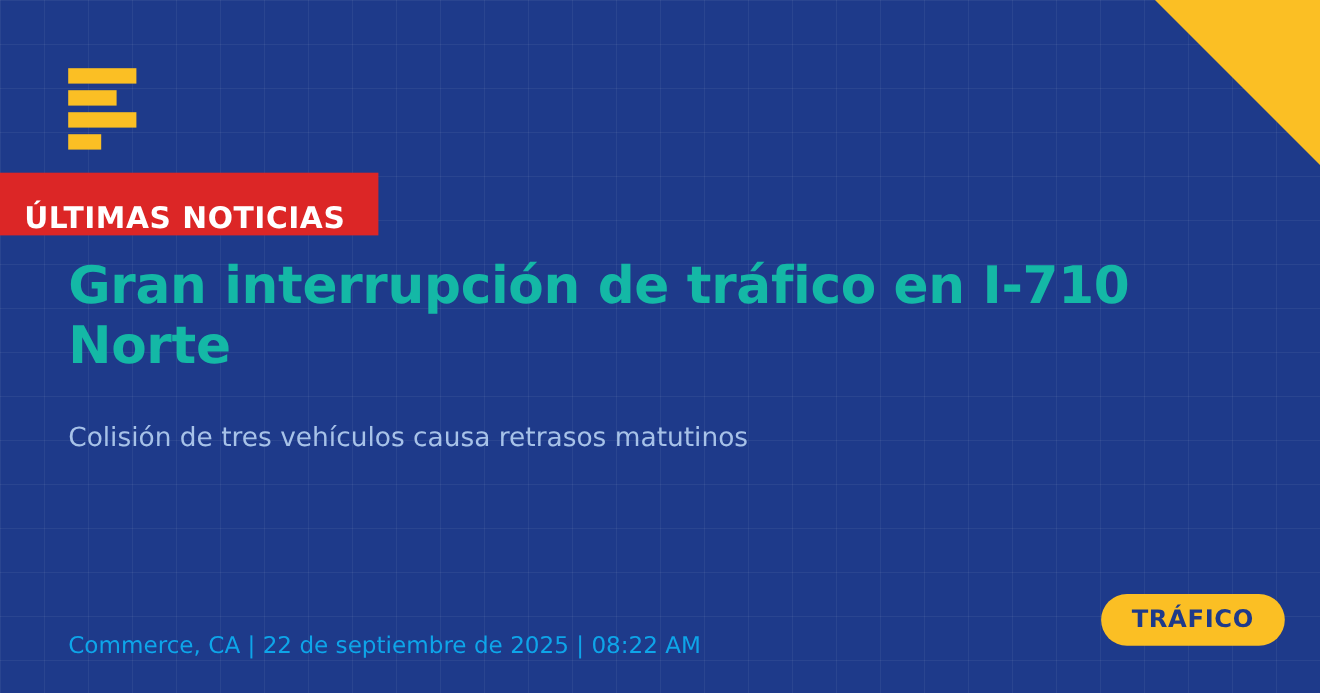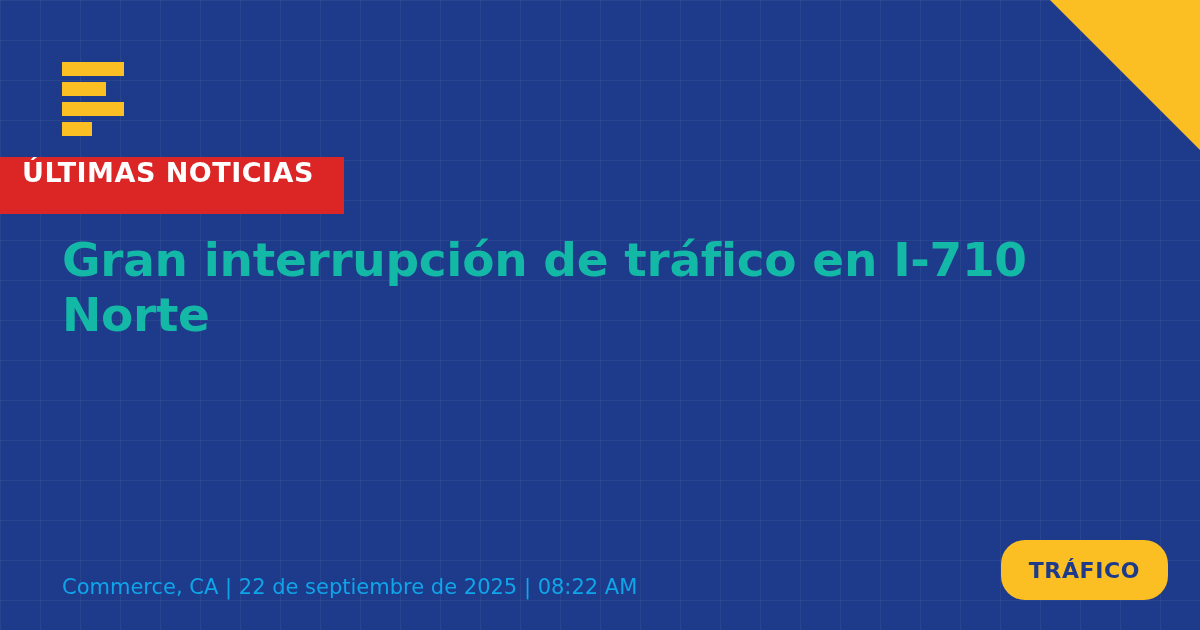--- a/index.html
+++ b/index.html
@@ -66,21 +66,21 @@
 
   
   #breaking-badge {
     position:absolute;
     left:0;
     top:157px;
     height:57px;
     background:#dc2626;
     color:#ffffff;
     display:flex;
-    align-items:flex-start;
+    align-items:flex-end;
     padding:0 30px 0 22px;
     font-size:27px;
     font-weight:bold;
     letter-spacing:0.5px;
     white-space:nowrap;
   }
 
   
   #headline {
     position:absolute;
@@ -114,21 +114,21 @@
     color:#0ea5e9;
     font-size:21px;
     white-space:nowrap;
   }
 
   
   #category-pill {
     position:absolute;
     right:32px;
     top:540px;
-    height:60px;
+    height:47px;
     min-width:150px;
     border-radius:24px;
     background:#fbbf24;
     color:#1e3a8a;
     display:flex;
     align-items:center;
     justify-content:flex-end;
     padding:0 28px;
     font-size:22px;
     font-weight:bold;
@@ -154,20 +154,21 @@
 
   <div id="breaking-badge">
     <span>ÚLTIMAS NOTICIAS</span>
   </div>
 
   <h1 id="headline">
     <span>Gran interrupción de tráfico en I-710</span>
     <span>Norte</span>
   </h1>
 
+  <p id="subtitle">Colisión de tres vehículos causa retrasos matutinos</p>
 
   <div id="meta">Commerce, CA | 22 de septiembre de 2025 | 08:22 AM</div>
 
   <div id="category-pill">
     <span>TRÁFICO</span>
   </div>
 
 </div>
 
 </body></html>

